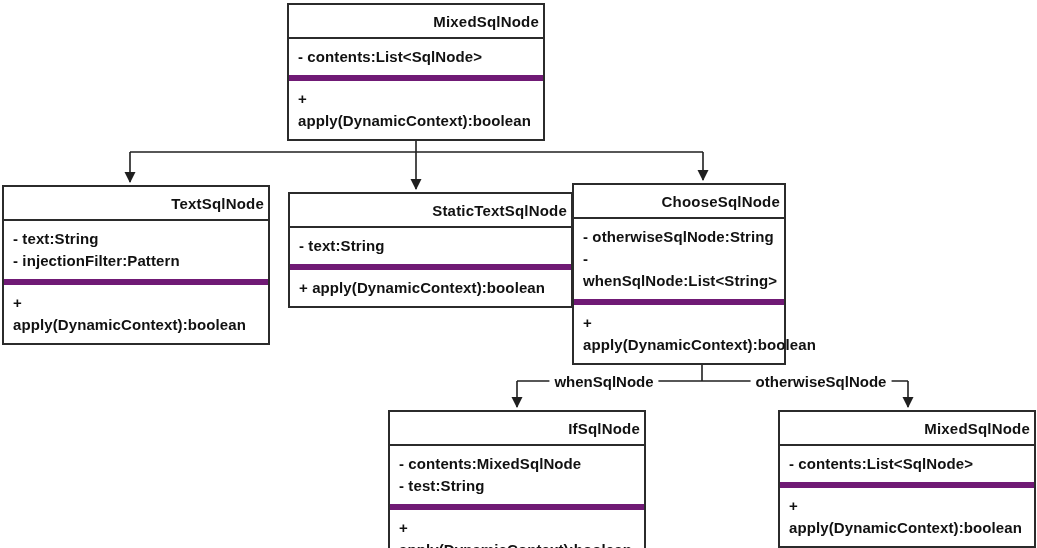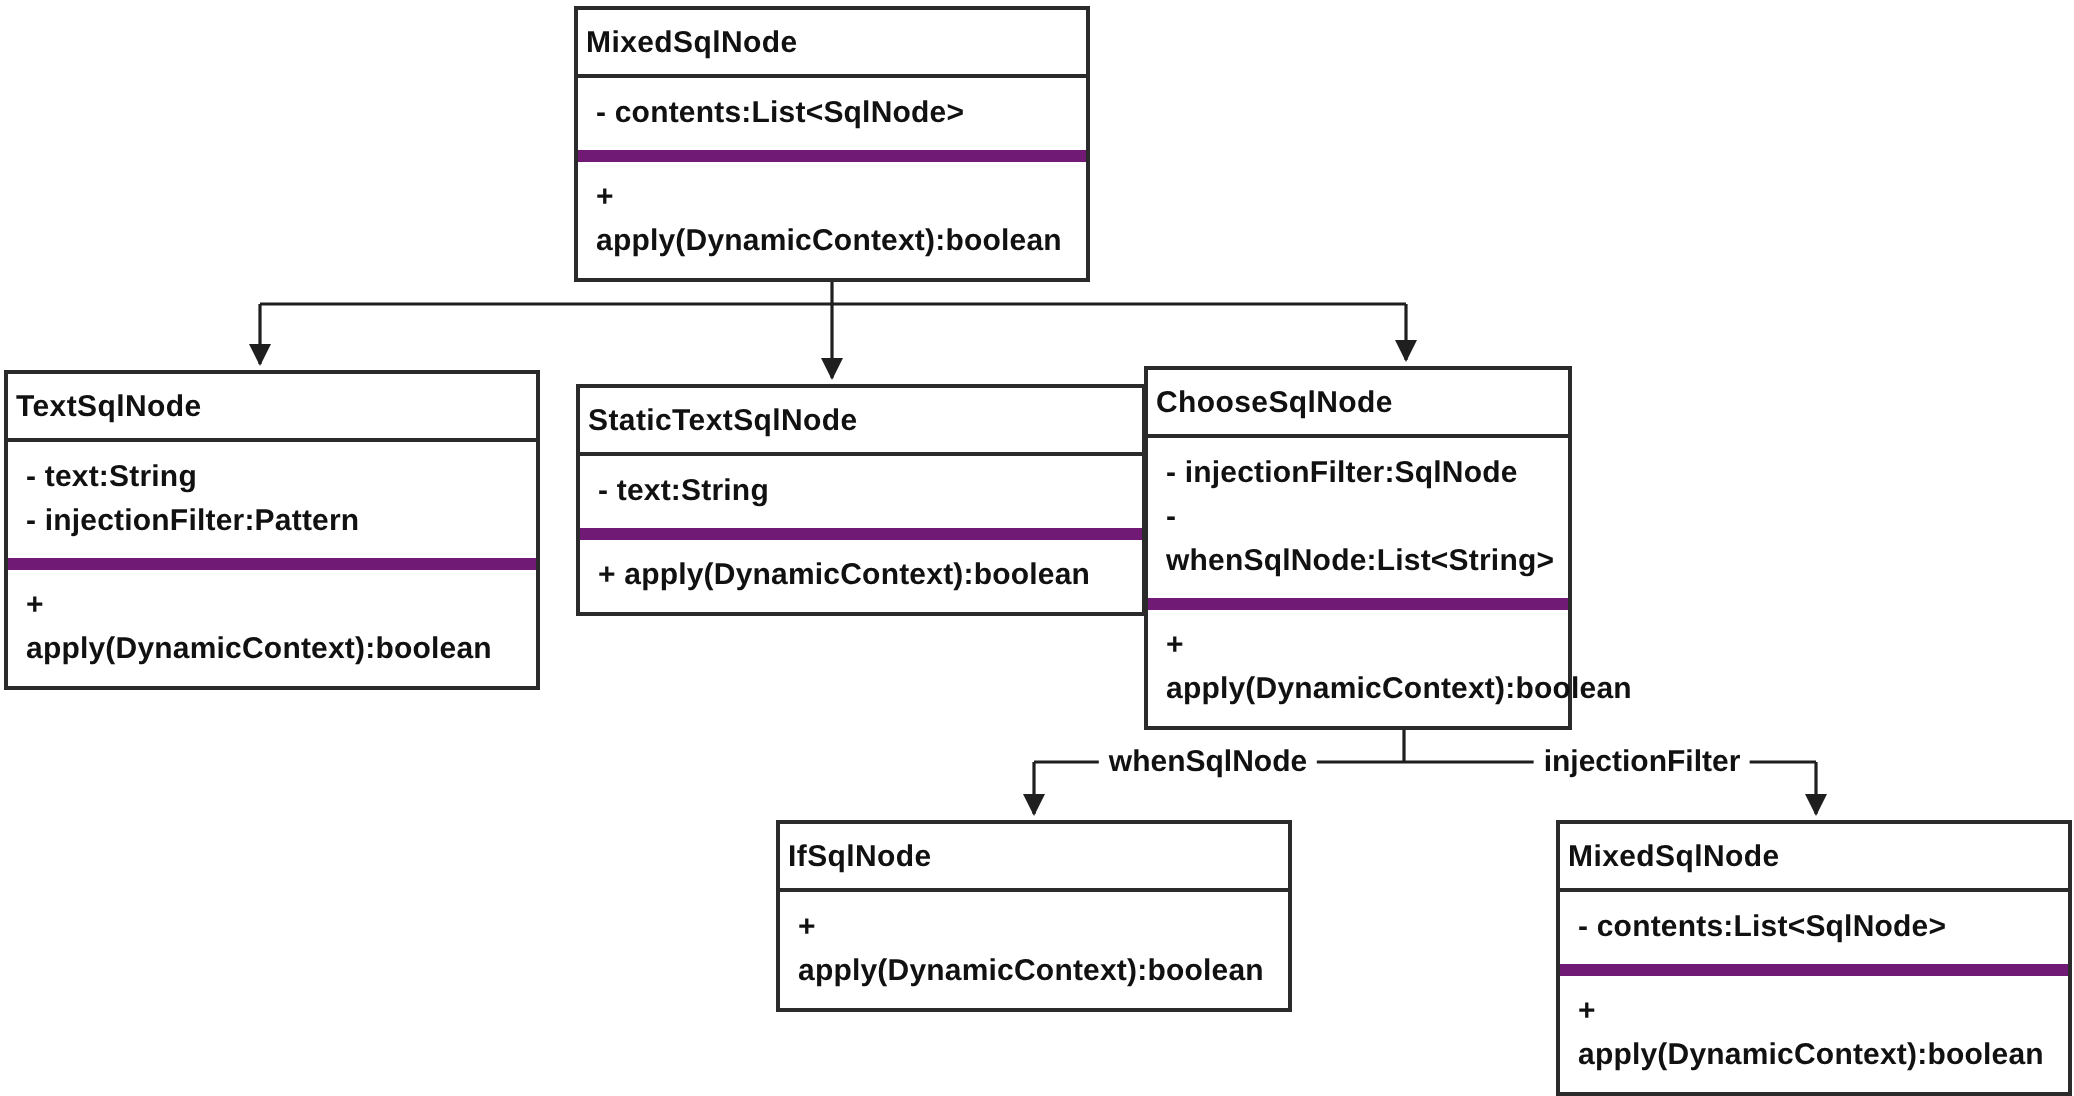--- a/index.html
+++ b/index.html
@@ -10,21 +10,21 @@
 
   svg.connectors { position:absolute; left:0; top:0; width:1037px; height:548px; }
   svg.connectors line, svg.connectors polyline { stroke:#1f1f1f; stroke-width:1.6; fill:none; }
 
   .uml-class {
     position:absolute;
     background:#ffffff;
     border:2px solid #2b2b2b;
   }
   .uml-title {
-    text-align:left;
+    text-align:right;
     font-weight:bold;
     font-size:15px;
     color:#111111;
     padding:8px 4px 7px 4px;
     border-bottom:2px solid #2b2b2b;
     letter-spacing:0.2px;
   }
   .uml-section {
     padding:7px 9px;
     font-size:15px;
@@ -110,43 +110,47 @@
       <div>- text:String</div>
     </div>
     <div class="uml-section">
       <div>+ apply(DynamicContext):boolean</div>
     </div>
   </div>
 
   <div class="uml-class" style="left:572px; top:183px; width:214px;">
     <div class="uml-title">ChooseSqlNode</div>
     <div class="uml-section uml-attrs">
-      <div>- injectionFilter:SqlNode</div>
+      <div>- otherwiseSqlNode:String</div>
       <div>- whenSqlNode:List&lt;String&gt;</div>
     </div>
     <div class="uml-section">
       <div>+ apply(DynamicContext):boolean</div>
     </div>
   </div>
 
   <div class="uml-class" style="left:388px; top:410px; width:258px;">
     <div class="uml-title">IfSqlNode</div>
+    <div class="uml-section uml-attrs">
+      <div>- contents:MixedSqlNode</div>
+      <div>- test:String</div>
+    </div>
     <div class="uml-section">
       <div>+ apply(DynamicContext):boolean</div>
     </div>
   </div>
 
   <div class="uml-class" style="left:778px; top:410px; width:258px;">
     <div class="uml-title">MixedSqlNode</div>
     <div class="uml-section uml-attrs">
       <div>- contents:List&lt;SqlNode&gt;</div>
     </div>
     <div class="uml-section">
       <div>+ apply(DynamicContext):boolean</div>
     </div>
   </div>
 
   <span class="edge-label" style="left:604px; top:381px;">whenSqlNode</span>
-  <span class="edge-label" style="left:821px; top:381px;">injectionFilter</span>
+  <span class="edge-label" style="left:821px; top:381px;">otherwiseSqlNode</span>
 
   <div class="watermark">@稀土掘金技术社区</div>
 
 </div>
 
 </body></html>

